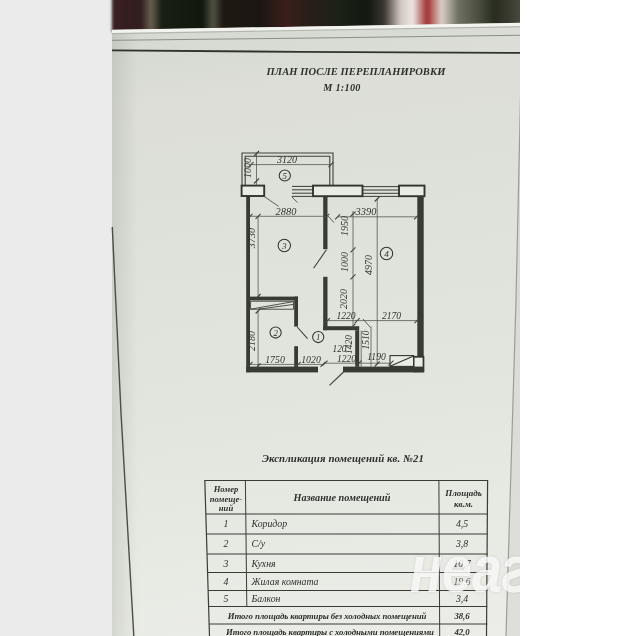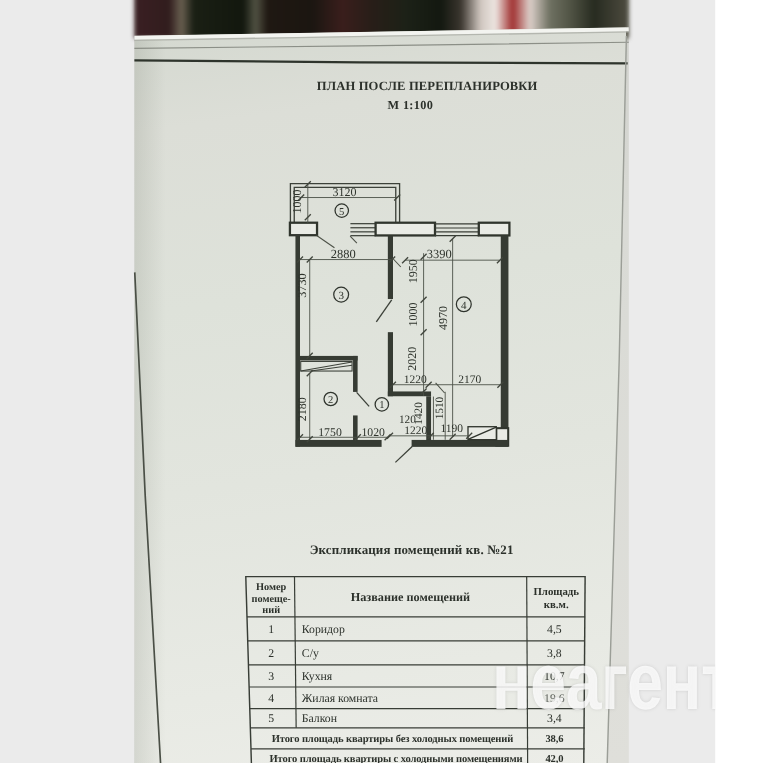--- a/index.html
+++ b/index.html
@@ -1,16 +1,16 @@
 <!DOCTYPE html>
 <html><head>
 <meta charset="utf-8">
 <style>
   html,body{margin:0;padding:0;}
-  #stage{position:relative;width:596px;height:636px;overflow:hidden;background:#ebebeb;font-family:"Liberation Serif",serif;}
+  #stage{position:relative;width:520px;height:636px;overflow:hidden;background:#ebebeb;font-family:"Liberation Serif",serif;font-style:italic;}
   .abs{position:absolute;}
 </style>
 </head>
 <body>
 <div id="stage">
 
   <div class="abs" style="left:112px;top:0;width:412px;height:636px;background:linear-gradient(180deg,#cfd0cb 0%,#d9dad5 30%,#dfdfda 100%);"></div>
 
   <div class="abs" style="left:112px;top:-6px;width:412px;height:38px;filter:blur(1.6px);background:linear-gradient(90deg,#3a1f23 0%,#311d1d 7%,#685f50 9.5%,#1a1f14 12%,#12170e 22%,#515243 24.5%,#1f1812 27%,#1b1611 36%,#3a1e1c 42%,#281e18 48%,#1c2117 55%,#131810 62%,#3a352e 66%,#cfc6bf 70%,#ede6e1 73%,#a03030 76.5%,#dcd0ca 80%,#6f7162 84%,#525546 88%,#272b20 93%,#4e4c40 100%);"></div>
 

